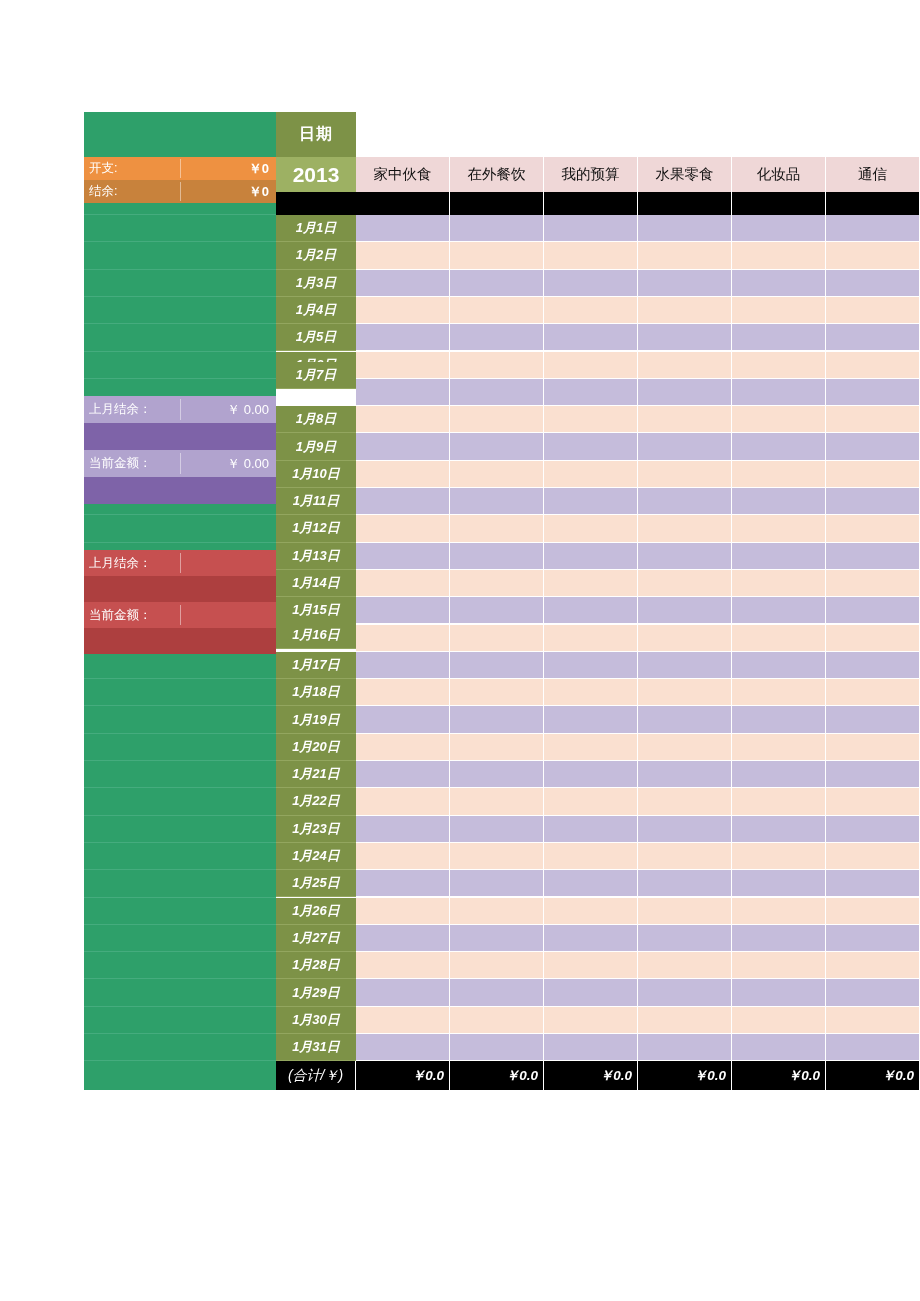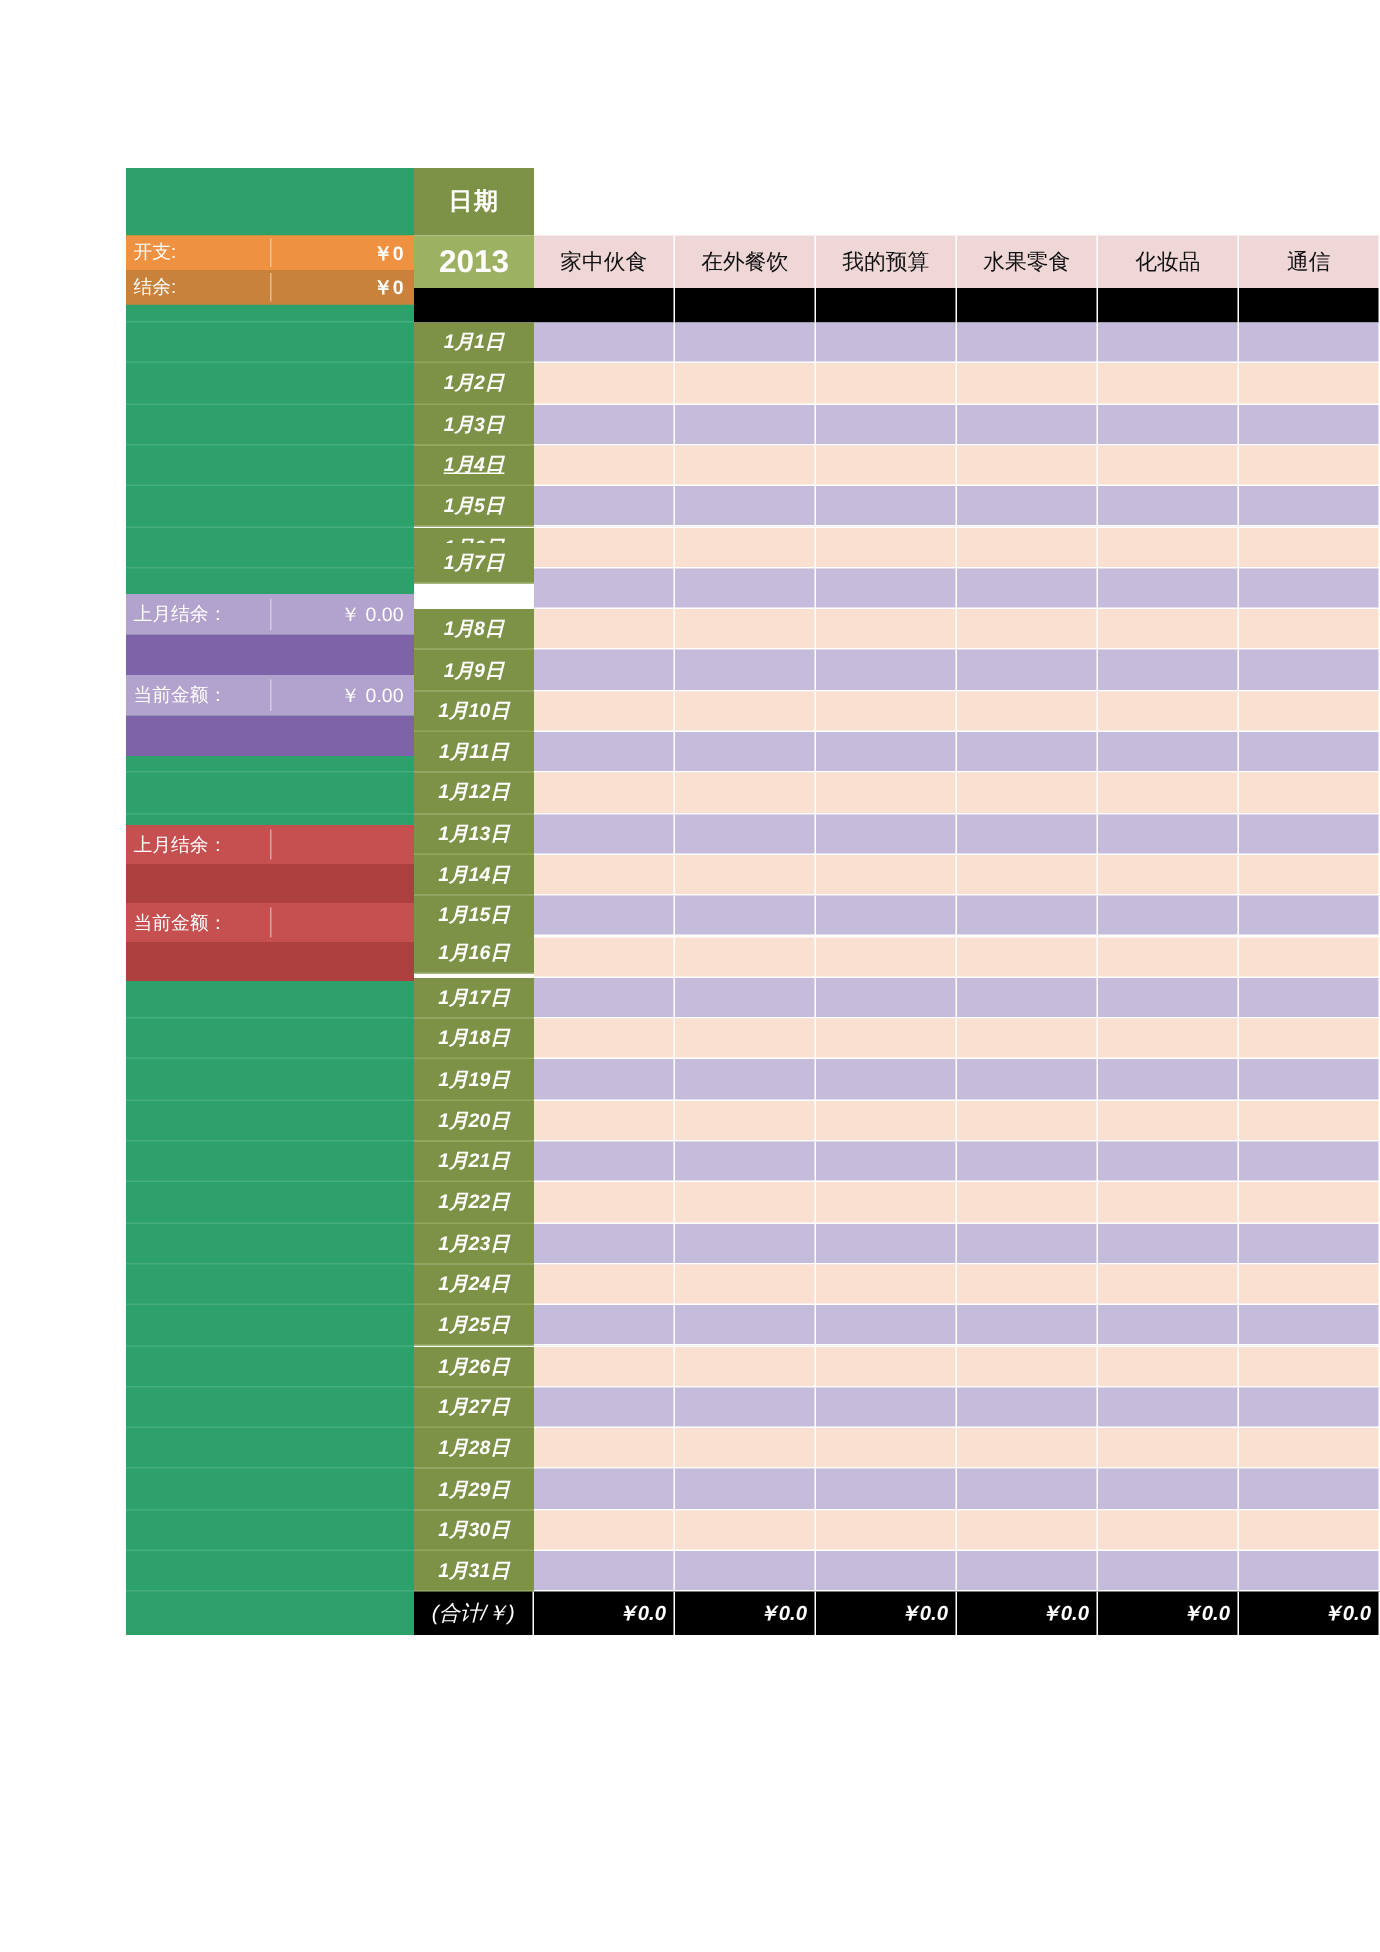--- a/index.html
+++ b/index.html
@@ -197,21 +197,21 @@
     <div class="vdiv" style="left: 96px; top: 441px; height: 20px;"></div>
     <div class="cell red-l lbl" style="left: 0px; top: 490px; width: 96px; height: 26px;">当前金额：</div>
     <div class="cell red-l val val-thin" style="left: 96px; top: 490px; width: 96px; height: 26px;"></div>
     <div class="vdiv" style="left: 96px; top: 493px; height: 20px;"></div>
     <div class="cell datehdr" style="left: 192px; top: 0px; width: 80px; height: 45px;">日期</div>
     <div class="cell yearcell" style="left: 192px; top: 45px; width: 80px; height: 35px;">2013</div>
     <div class="cell blackstrip" style="left: 192px; top: 80px; width: 80px; height: 23px;"></div>
     <div class="cell datecell" style="left: 192px; top: 103px; width: 80px; height: 27.3px;">1月1日</div>
     <div class="cell datecell" style="left: 192px; top: 130.3px; width: 80px; height: 27.3px;">1月2日</div>
     <div class="cell datecell" style="left: 192px; top: 157.6px; width: 80px; height: 27.3px;">1月3日</div>
-    <div class="cell datecell" style="left: 192px; top: 184.9px; width: 80px; height: 27.3px; text-decoration: underline;">1月4日</div>
+    <div class="cell datecell" style="left: 192px; top: 184.9px; width: 80px; height: 27.3px;">1月4日</div>
     <div class="cell datecell" style="left: 192px; top: 212.2px; width: 80px; height: 27.3px;">1月5日</div>
     <div class="cell datecell" style="left: 192px; top: 239.5px; width: 80px; height: 27.3px;">1月6日</div>
     <div class="cell datecell" style="left: 192px; top: 250px; width: 80px; height: 27.3px;">1月7日</div>
     <div class="cell datecell" style="left: 192px; top: 294.1px; width: 80px; height: 27.3px;">1月8日</div>
     <div class="cell datecell" style="left: 192px; top: 321.4px; width: 80px; height: 27.3px;">1月9日</div>
     <div class="cell datecell" style="left: 192px; top: 348.7px; width: 80px; height: 27.3px;">1月10日</div>
     <div class="cell datecell" style="left: 192px; top: 376px; width: 80px; height: 27.3px;">1月11日</div>
     <div class="cell datecell" style="left: 192px; top: 403.3px; width: 80px; height: 27.3px;">1月12日</div>
     <div class="cell datecell" style="left: 192px; top: 430.6px; width: 80px; height: 27.3px;">1月13日</div>
     <div class="cell datecell" style="left: 192px; top: 457.9px; width: 80px; height: 27.3px;">1月14日</div>

